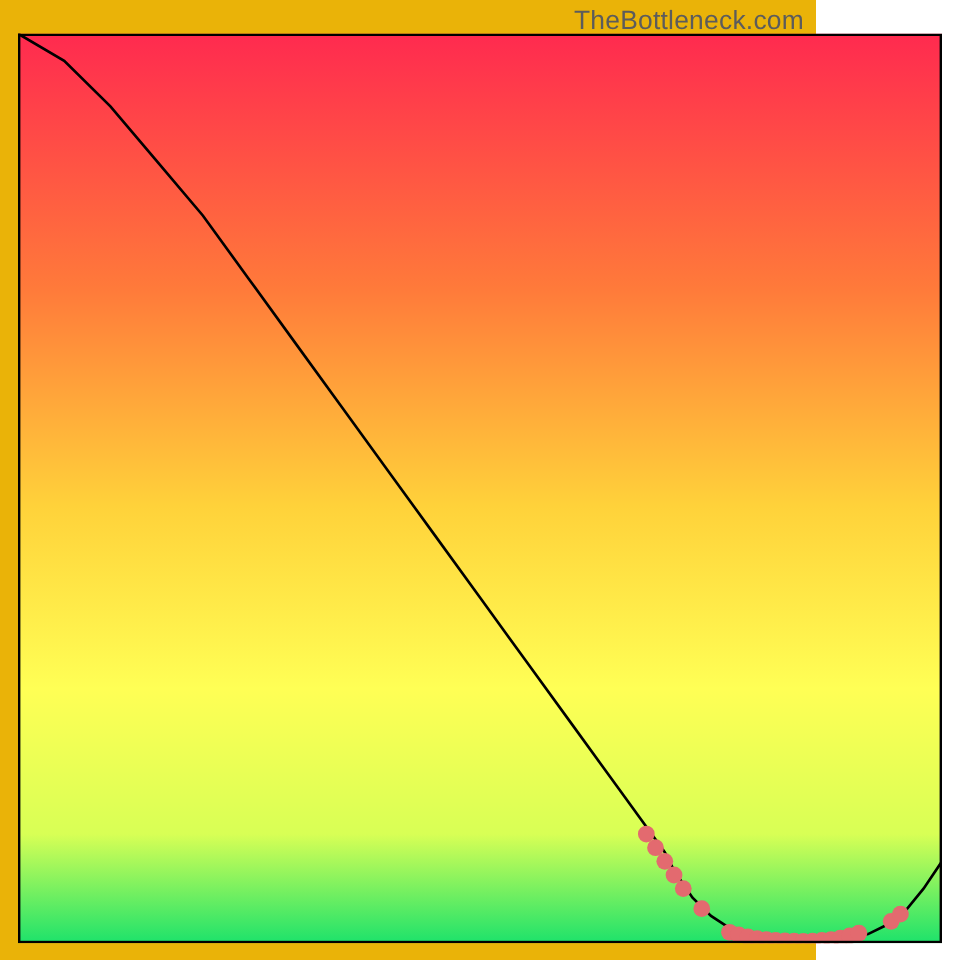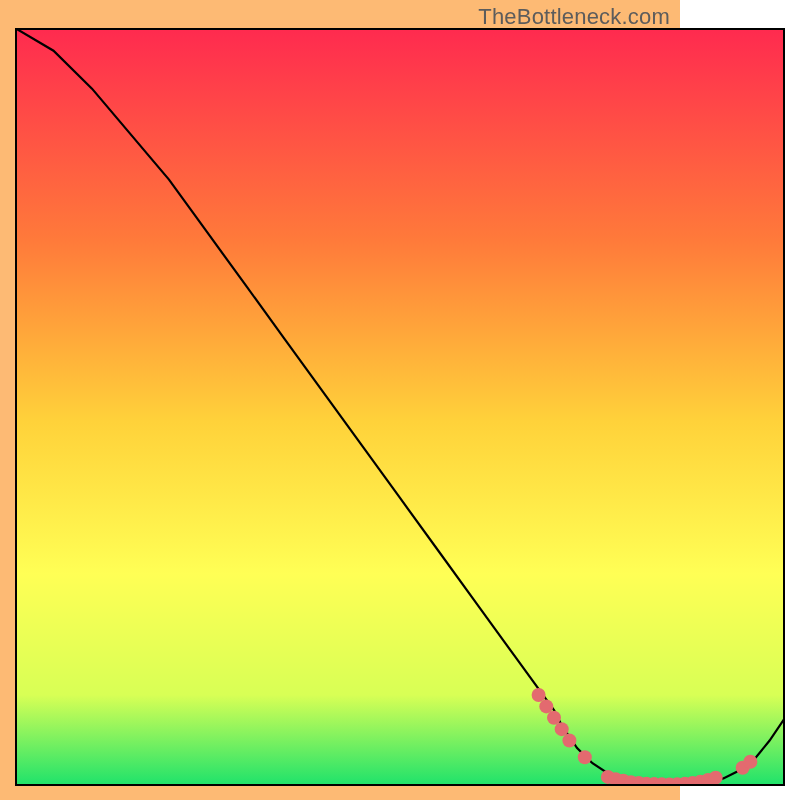--- a/index.html
+++ b/index.html
@@ -7,21 +7,21 @@
     padding: 0;
     width: 800px;
     height: 800px;
     overflow: hidden;
     font-family: Arial, Helvetica, sans-serif;
   }
   .container {
     position: relative;
     width: 680px;
     height: 800px;
-    background: #fdba74;
+    background: #eab308;
   }
   .watermark {
     position: absolute;
     top: 4px;
     right: 10px;
     font-size: 22px;
     color: #5c5c5c;
     font-weight: 400;
     letter-spacing: 0.2px;
     z-index: 10;

